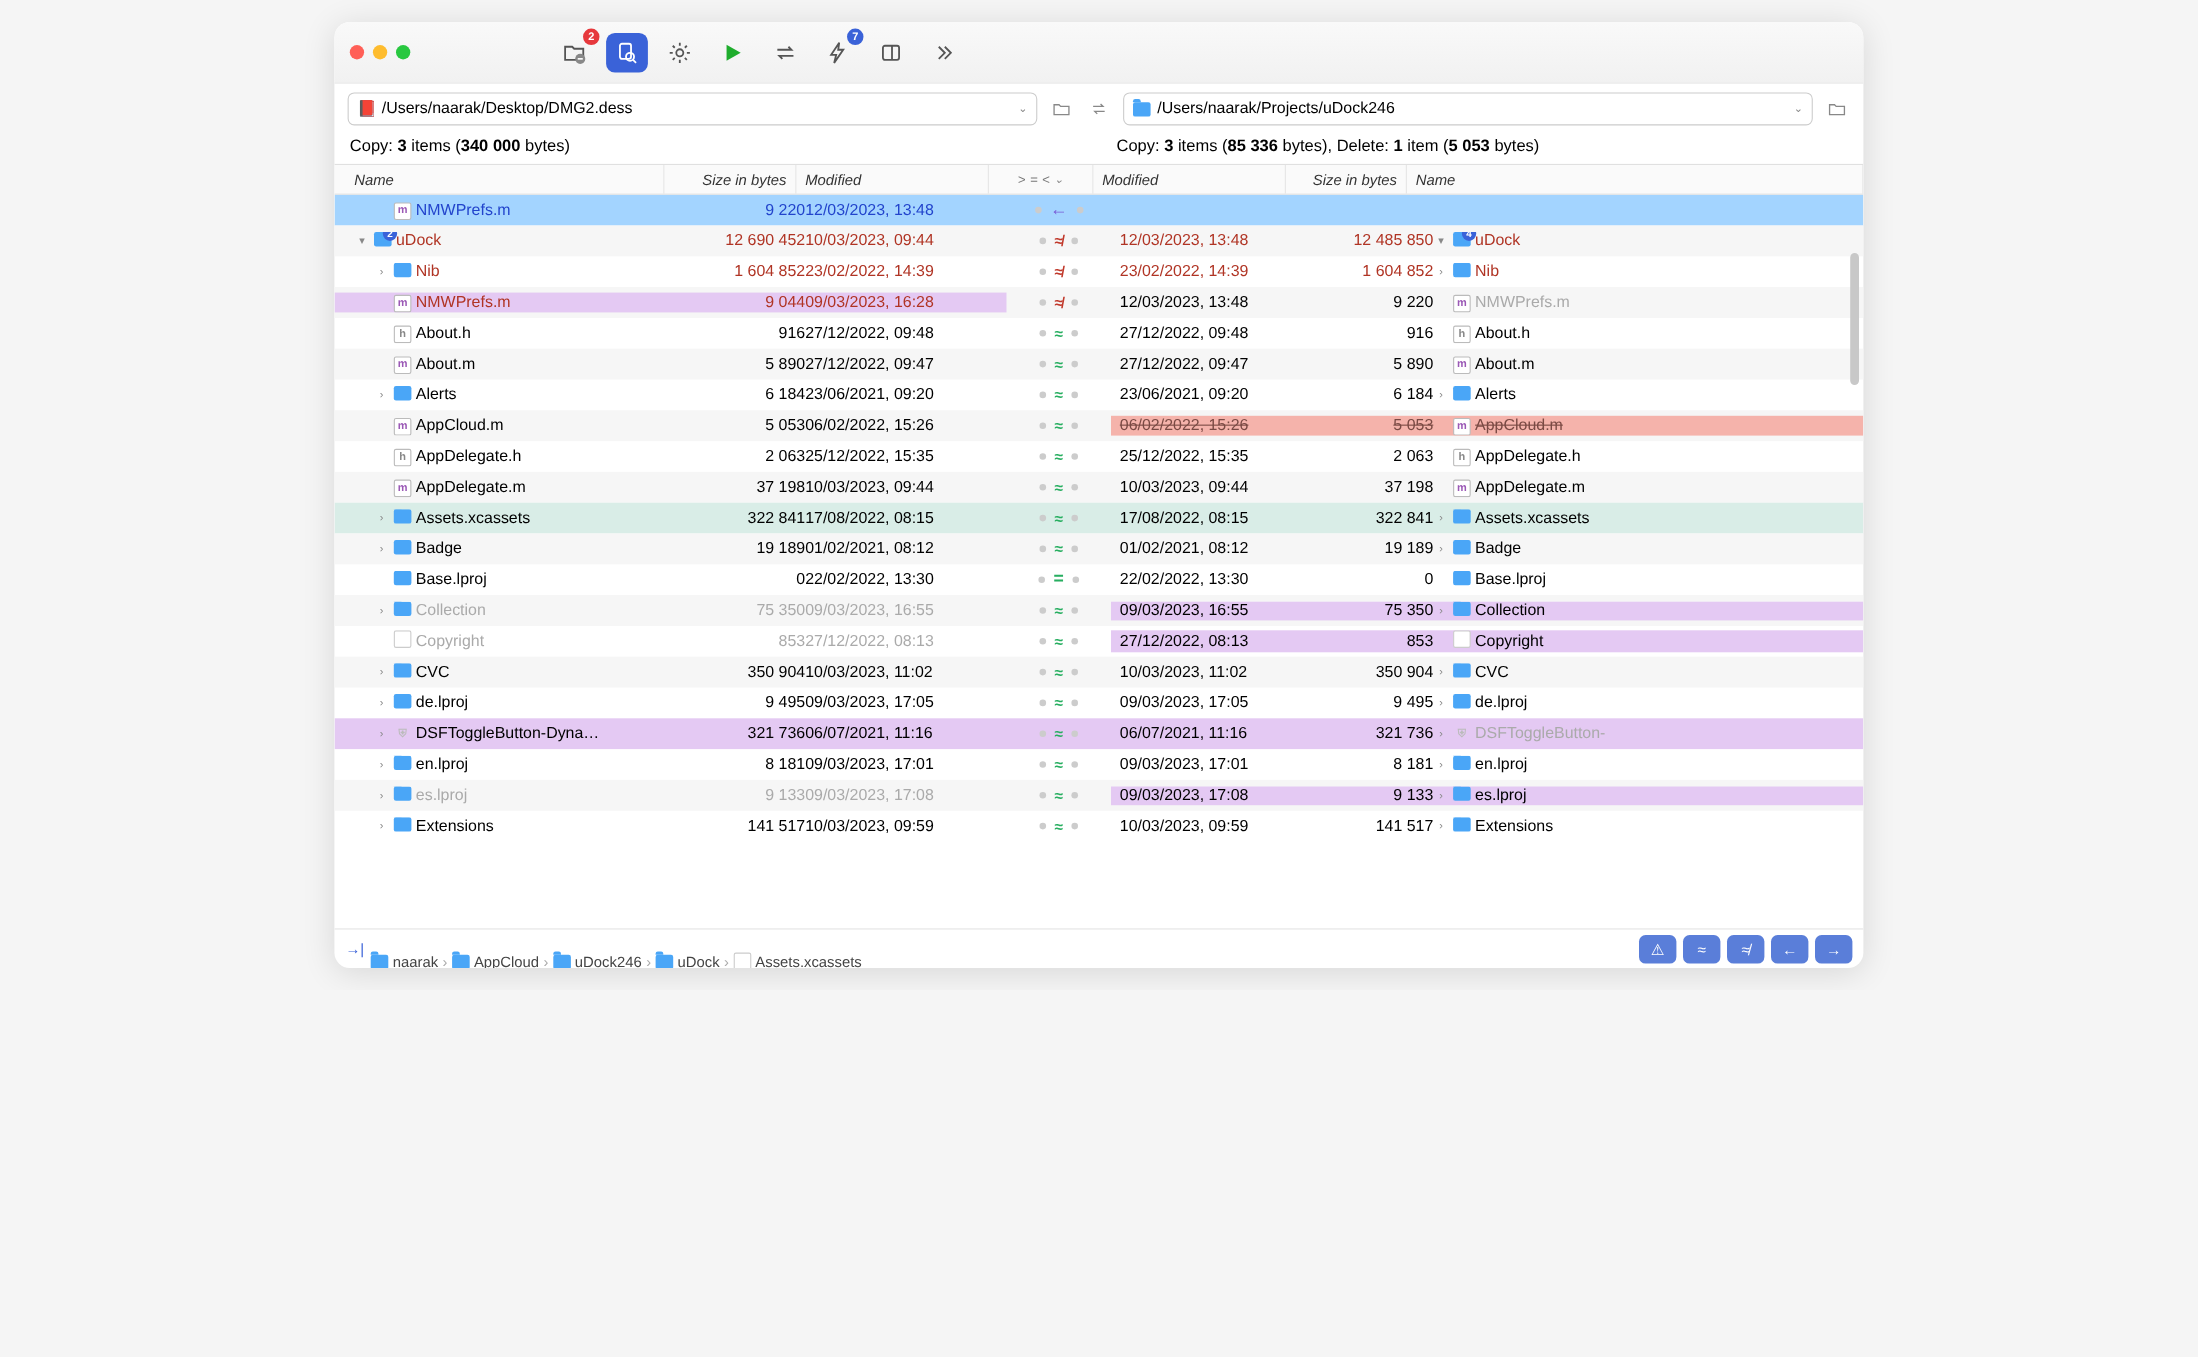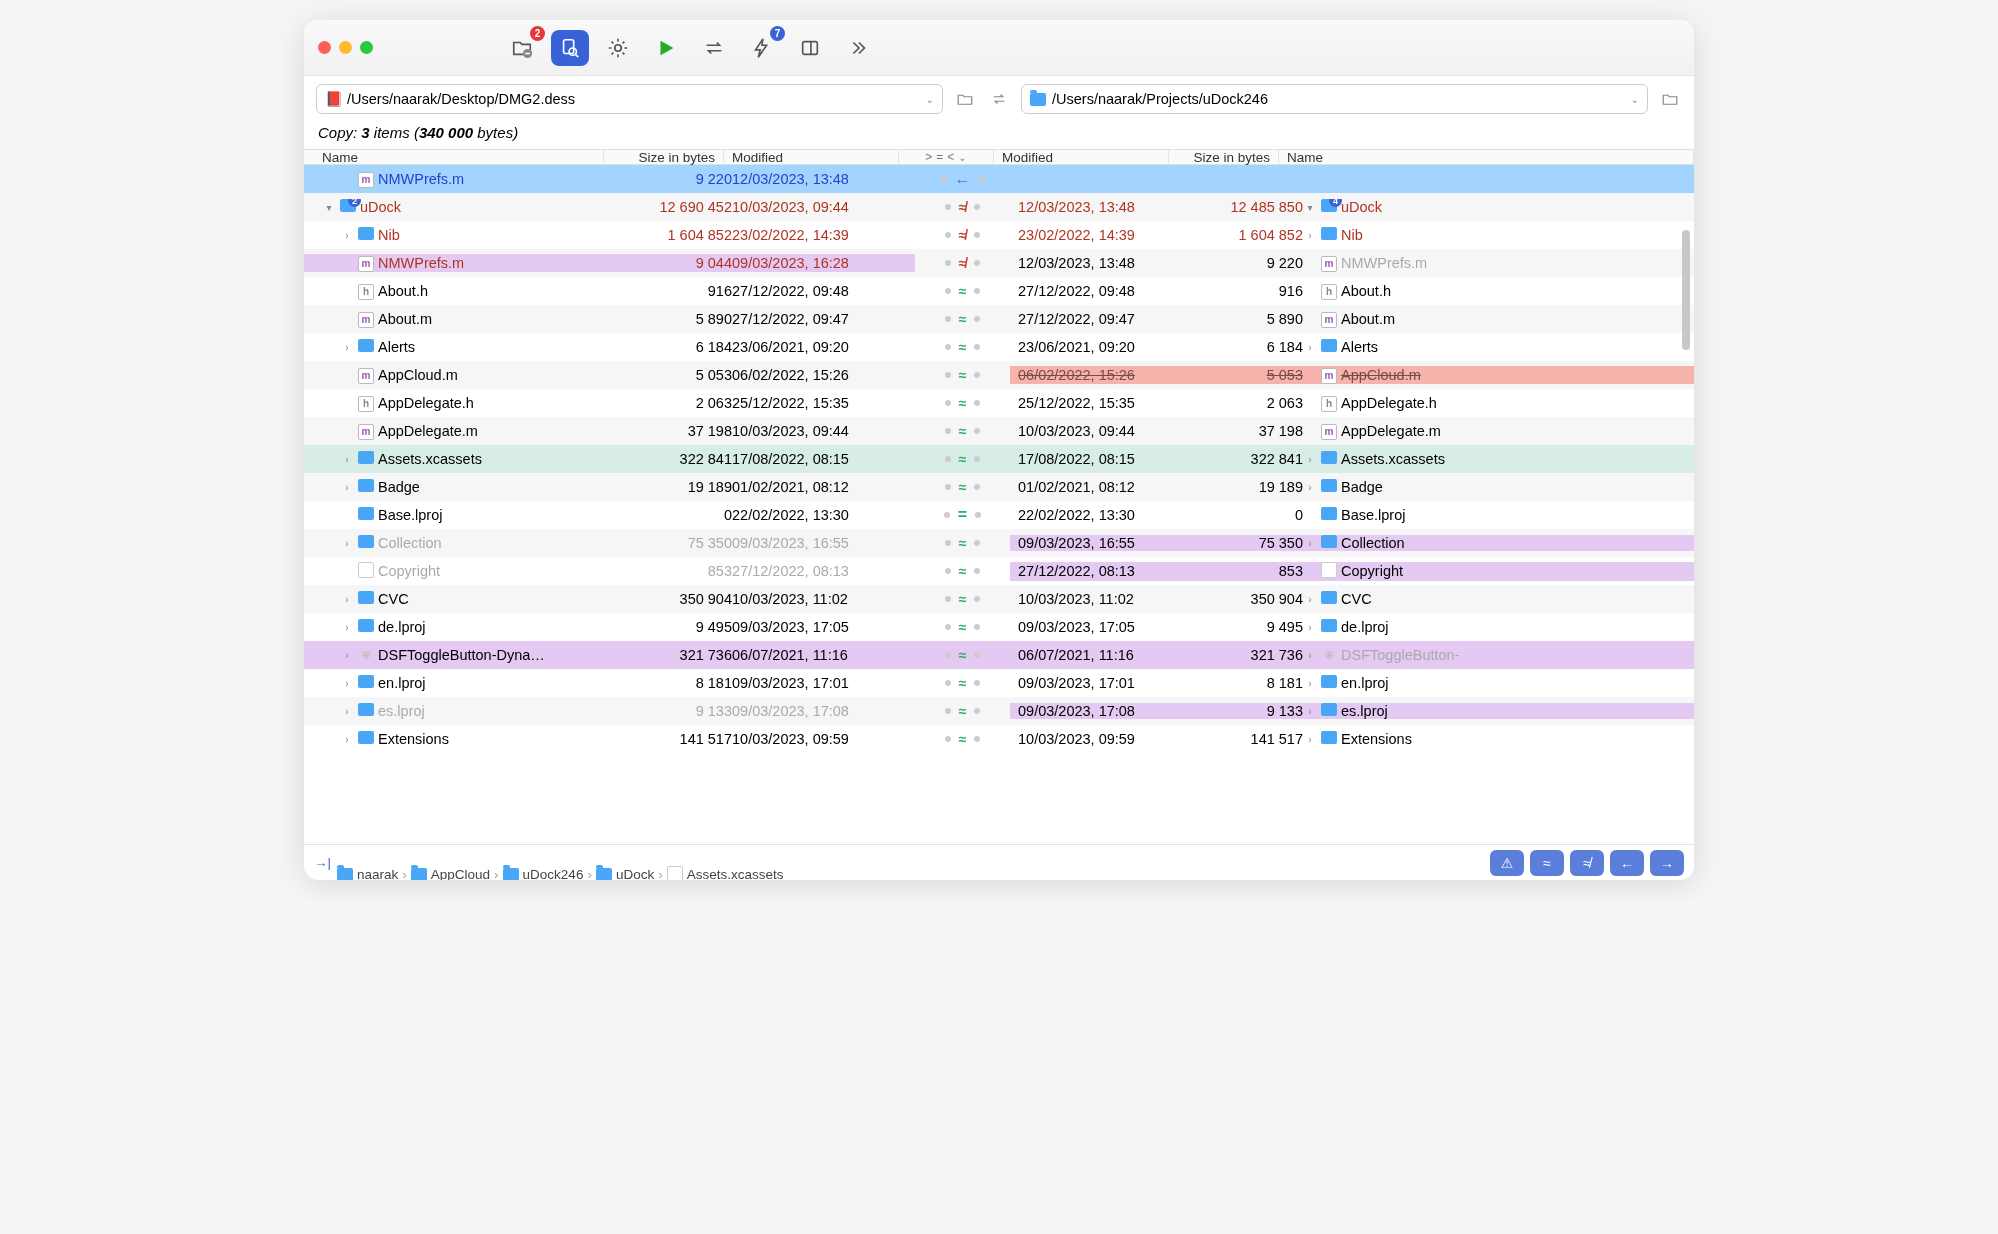--- a/index.html
+++ b/index.html
@@ -16,25 +16,25 @@
 .badge.blue { background:#3a62d8; }
 .titletext { flex: 1; text-align: center; font-size: 16px; color: #555; background:#ececec; height:34px; border-radius:8px; display:flex; align-items:center; justify-content:center; margin:0 12px;}
 .tb-right { display:flex; gap:10px; align-items:center;}
 .play { color:#1fad2d; }
 .pathbar { display: flex; align-items: center; padding: 8px 12px; gap: 10px; }
 .pathinput { flex: 1; height: 30px; border: 1px solid #ccc; border-radius: 6px; display: flex; align-items: center; padding: 0 8px; font-size: 14.5px; gap: 6px; }
 .pathinput .fic { width:16px; height:16px; }
 .folder-ico { display:inline-flex; width:16px; height:13px; background:#4aa6f7; border-radius:2px; position:relative; }
 .folder-ico::before { content:''; position:absolute; top:-3px; left:0; width:7px; height:3px; background:#4aa6f7; border-radius:2px 2px 0 0; }
 .swapic, .openic { color:#888; width:24px; display:flex; justify-content:center;}
-.summary { display:flex; font-size:15px; padding:2px 2px 8px 14px;font-style:italic; }
+.summary { display:flex; font-size:15px; padding:2px 2px 8px 14px; }
 .summary .left { flex:1; }
 .summary .right { flex:1; text-align:left; padding-left: 20px;}
 .summary b { font-weight:700; }
-.headerrow { display:flex; font-size:13.5px; color:#333; border-top:1px solid #e0e0e0; border-bottom:1px solid #e0e0e0; height:16px; align-items:center; background:#fafafa; }
+.headerrow { display:flex; font-size:13.5px; color:#333; border-top:1px solid #e0e0e0; border-bottom:1px solid #e0e0e0; height:28px; align-items:center; background:#fafafa;font-style:italic; }
 .headerrow > div { padding:0 8px; border-right:1px solid #e5e5e5; height:100%; display:flex; align-items:center; }
 .col-name-l { width:300px; padding-left:18px !important; }
 .col-size-l { width:120px; justify-content:flex-end; }
 .col-mod-l { width:175px; }
 .col-cmp { width:95px; justify-content:center; gap:4px; font-size:12px; color:#777;}
 .col-mod-r { width:175px; }
 .col-size-r { width:110px; justify-content:flex-end; }
 .col-name-r { flex:1; }
 .rows { flex:1; overflow-y:auto; font-size:14.5px; }
 .row { display:flex; height:28px; align-items:center; }
@@ -171,20 +171,23 @@
       <svg width="18" height="18" viewBox="0 0 24 24">
           <path fill="none" stroke="#888" stroke-width="1.6" d="M3 7h6l2 2h10v10H3z"></path>
         </svg>
     </span>
   </div>
 
   <div class="summary">
     <div class="left">
       <span>Copy: </span><b>3</b><span> items (</span><b>340 000</b><span> bytes)</span>
     </div>
+    <div class="right">
+      <span>Copy: </span><b>3</b><span> items (</span><b>85 336</b><span> bytes), Delete: </span><b>1</b><span> item (</span><b>5 053</b><span> bytes)</span>
+    </div>
   </div>
 
   <div class="headerrow">
     <div class="col-name-l">Name</div>
     <div class="col-size-l">Size in bytes</div>
     <div class="col-mod-l">Modified</div>
     <div class="col-cmp">
       <span>&gt;</span>
       <span>=</span>
       <span>&lt;</span>

